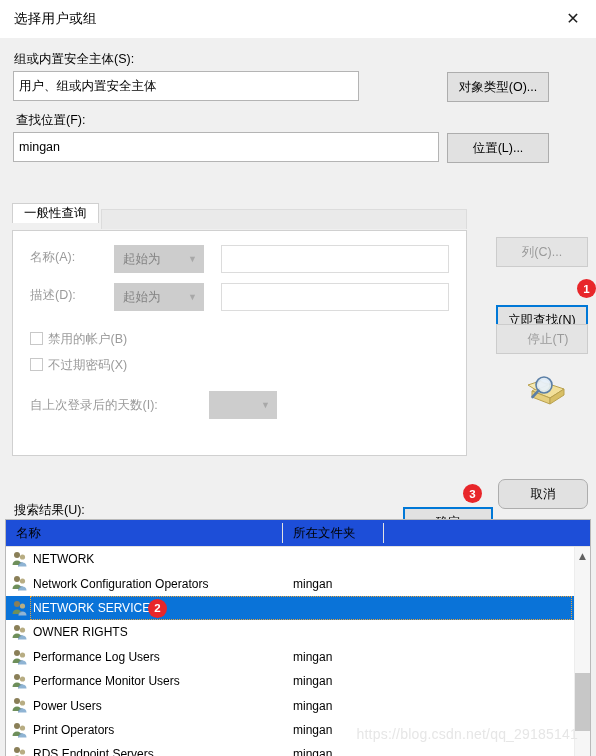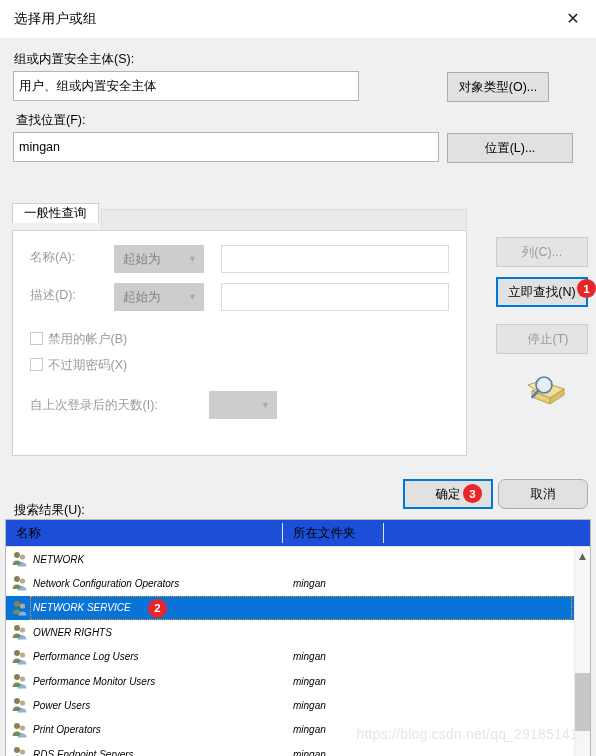--- a/index.html
+++ b/index.html
@@ -40,21 +40,21 @@
     font-size:12.5px;color:#000;
   }
   .btn{
     background:#e1e1e1;border:1px solid #adadad;
     box-sizing:border-box;height:30px;
     display:flex;align-items:center;justify-content:center;
     font-size:12.5px;color:#000;
   }
   .btn.disabled{color:#9a9a9a;border-color:#cccccc;background:#e4e4e4;}
   .btn.focus-ring{
-    border:2px solid #0078d7;background:#e1e1e1;
+    border:2px solid #0078d7;background:#e1e1e1;margin-top:28px;
   }
   
   .tabstrip{
     position:absolute;left:12px;top:165px;width:455px;height:26px;
   }
   .tab{
     position:absolute;left:0;top:0;height:20px;
     background:#fff;border:1px solid #d0d0d0;border-bottom:none;
     box-sizing:border-box;
     display:flex;align-items:center;padding:0 11px;
@@ -97,21 +97,21 @@
     position:relative;
   }
   .lhead .hcell{
     position:absolute;top:0;height:26px;display:flex;align-items:center;
     font-size:12.5px;color:#000;
   }
   .hsep{position:absolute;top:3px;height:20px;width:1px;background:#e2e2e2;}
   .rows{position:absolute;top:27px;left:0;right:16px;bottom:0;}
   .row{
     height:24.4px;position:relative;display:flex;align-items:center;
-    font-size:10px;color:#000;font-style:italic;
+    font-size:12px;color:#000;
   }
   .row .nm{position:absolute;left:27px;white-space:nowrap;}
   .row .fd{position:absolute;left:287px;white-space:nowrap;}
   .row.selected{background:#0a73d8;color:#fff;}
   .row.selected .sel-box{
     position:absolute;left:24px;right:2px;top:0px;height:24px;
     border:1px dotted #e8a33d;box-sizing:border-box;
   }
   .usericon{position:absolute;left:5px;top:4px;width:17px;height:16px;}
   
@@ -152,21 +152,21 @@
     <span>用户、组或内置安全主体</span>
   </div>
   <div class="btn" style="position:absolute;left:447px;top:34px;width:102px;">对象类型(O)...</div>
 
   <div class="field-row" style="left:8px;top:74px;margin-left:8px;">
     <span class="lbl">查找位置(F):</span>
   </div>
   <div class="txtbox" style="position:absolute;left:13px;top:94px;width:426px;">
     <span>mingan</span>
   </div>
-  <div class="btn" style="position:absolute;left:447px;top:95px;width:126px;">位置(L)...</div>
+  <div class="btn" style="position:absolute;left:447px;top:95px;width:102px;">位置(L)...</div>
 
   <div class="tabstrip">
     <div class="tabfill"></div>
     <div class="tab">一般性查询</div>
   </div>
 
   <div class="tabpanel">
 
     <div style="position:absolute;left:17px;top:18px;" class="cbrow">名称(A):</div>
     <div class="combo" style="position:absolute;left:101px;top:14px;width:90px;">

